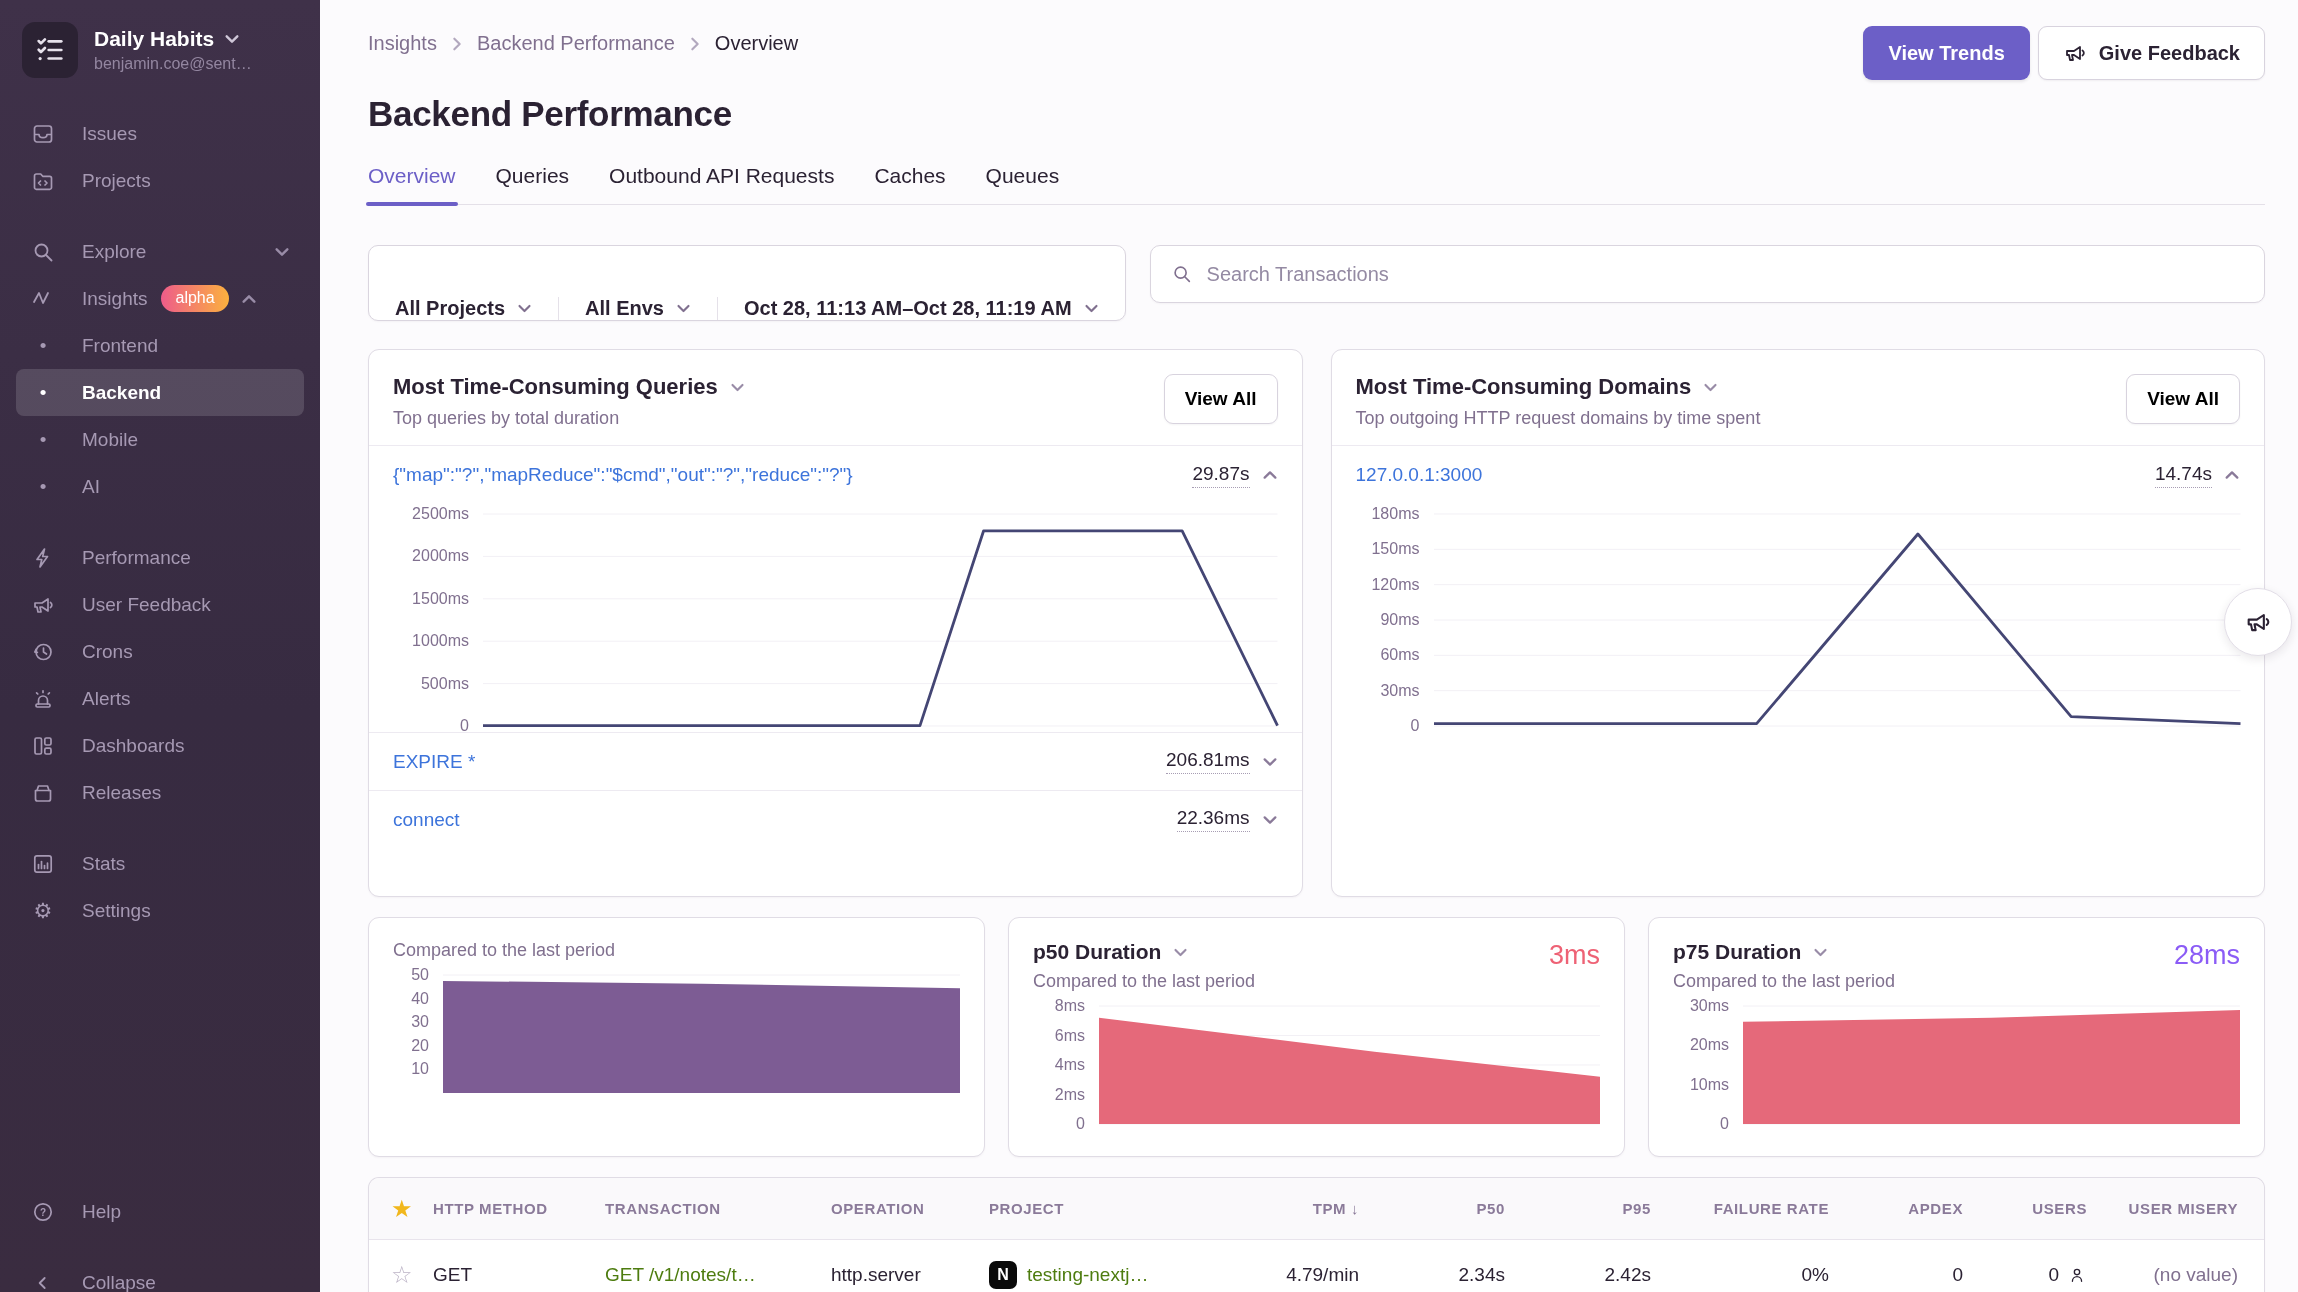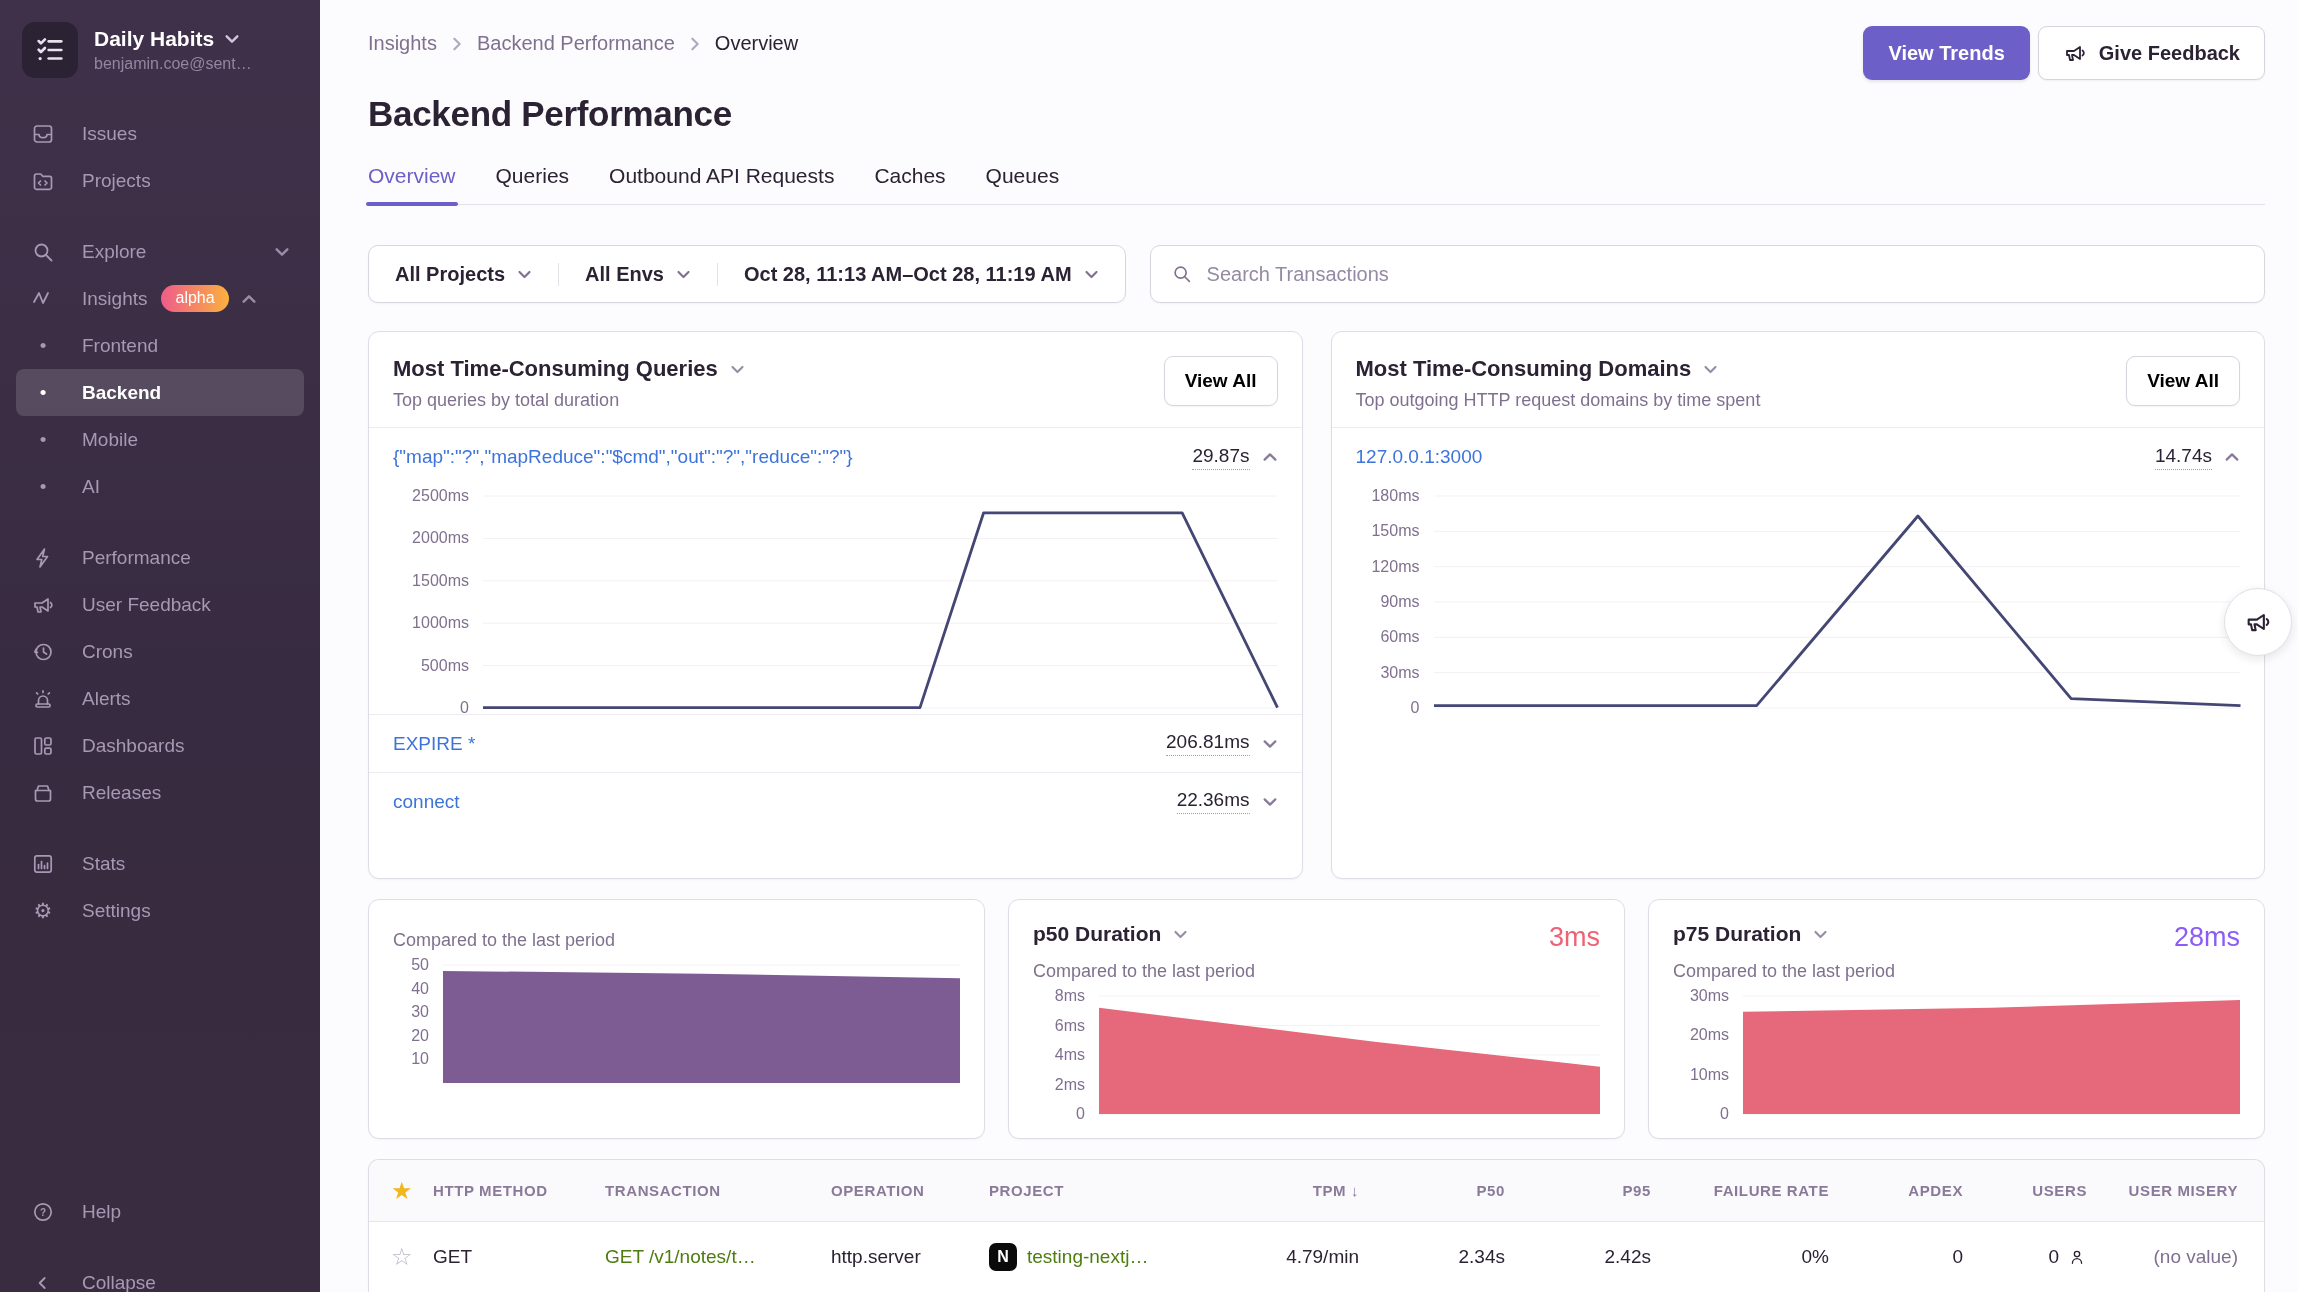--- a/index.html
+++ b/index.html
@@ -45,21 +45,21 @@
   .btn-primary { background:#6C5FC7; color:#fff; box-shadow:0 2px 3px rgba(43,34,51,.1); }
   .btn-default { background:#fff; color:#2B2233; border-color:#D8D3DE; box-shadow:0 1px 2px rgba(43,34,51,.06); }
   .page-title { font-size:35px; font-weight:700; margin-top:14px; letter-spacing:-.3px; }
 
   .tabs { display:flex; gap:40px; margin-top:30px; border-bottom:1px solid #E4E0E8; }
   .tab { font-size:21px; padding-bottom:16px; cursor:pointer; color:#2B2233; position:relative; }
   .tab.active { color:#6C5FC7; }
   .tab.active::after { content:""; position:absolute; left:-2px; right:-2px; bottom:-2px; height:4px; border-radius:3px; background:#6C5FC7; }
 
   .filterbar { display:flex; margin-top:40px; gap:24px; }
-  .segmented { display:inline-flex; align-items:center; background:#fff; border:1px solid #DAD5DF; border-radius:10px; height:58px; box-shadow:0 1px 2px rgba(43,34,51,.04); }
+  .segmented { display:inline-flex; align-items:flex-end; background:#fff; border:1px solid #DAD5DF; border-radius:10px; height:76px; box-shadow:0 1px 2px rgba(43,34,51,.04); }
   .seg { display:flex; align-items:center; gap:12px; padding:0 26px; font-size:20px; font-weight:600; cursor:pointer; white-space:nowrap; }
   .seg + .seg { border-left:1px solid #E5E1E9; }
   .searchbox { flex:1; height:58px; background:#fff; border:1px solid #DAD5DF; border-radius:10px;
     display:flex; align-items:center; gap:14px; padding:0 20px; box-shadow:0 1px 2px rgba(43,34,51,.04); }
   .searchbox input { border:none; outline:none; flex:1; font-size:20px; font-family:inherit; color:#2B2233; background:transparent; }
   .searchbox input::placeholder { color:#948AA3; }
 
   .card { background:#fff; border:1px solid #E0DCE5; border-radius:11px; box-shadow:0 1px 2px rgba(43,34,51,.04); }
   .row1 { display:flex; gap:28px; margin-top:28px; }
   .row1 .card { flex:1; height:548px; overflow:hidden; }
@@ -80,21 +80,21 @@
   .chart-svg { position:absolute; top:0; bottom:0; left:var(--axisw,80px); width:calc(100% - var(--axisw,80px)); height:100%; overflow:visible; }
   .ytick { position:absolute; left:0; width:calc(var(--axisw,80px) - 14px); text-align:right; transform:translateY(-50%);
     font-size:16px; color:#80708F; white-space:nowrap; }
   .big-chart { height:212px; margin:10px 24px 6px 10px; }
 
   .row2 { display:flex; gap:23px; margin-top:20px; }
   .row2 .card { flex:1; height:240px; padding:22px 24px; overflow:hidden; }
   .stat-head { display:flex; justify-content:space-between; align-items:flex-start; }
   .stat-title { font-size:21px; font-weight:700; }
   .stat-value { font-size:27px; }
-  .stat-sub { font-size:18px; color:#80708F; margin-top:8px; }
+  .stat-sub { font-size:18px; color:#80708F; margin-top:0; }
   .small-chart { height:118px; margin-top:14px; }
 
   .table-card { margin-top:20px; border-radius:11px 11px 0 0; border-bottom:none; overflow:hidden; }
   .tgrid { display:grid; grid-template-columns:64px 172px 226px 158px 230px 150px 146px 146px 178px 134px 124px 1fr; align-items:center; }
   .thead { background:#FAF9FB; border-bottom:1px solid #E8E4EC; height:62px; }
   .th { font-size:15px; font-weight:700; color:#8A7A99; letter-spacing:.6px; white-space:nowrap; }
   .num { text-align:right; padding-right:10px; }
   .th:last-child,.td:last-child { padding-right:26px; }
   .trow { height:70px; }
   .td { font-size:19px; white-space:nowrap; overflow:hidden; text-overflow:ellipsis; }

